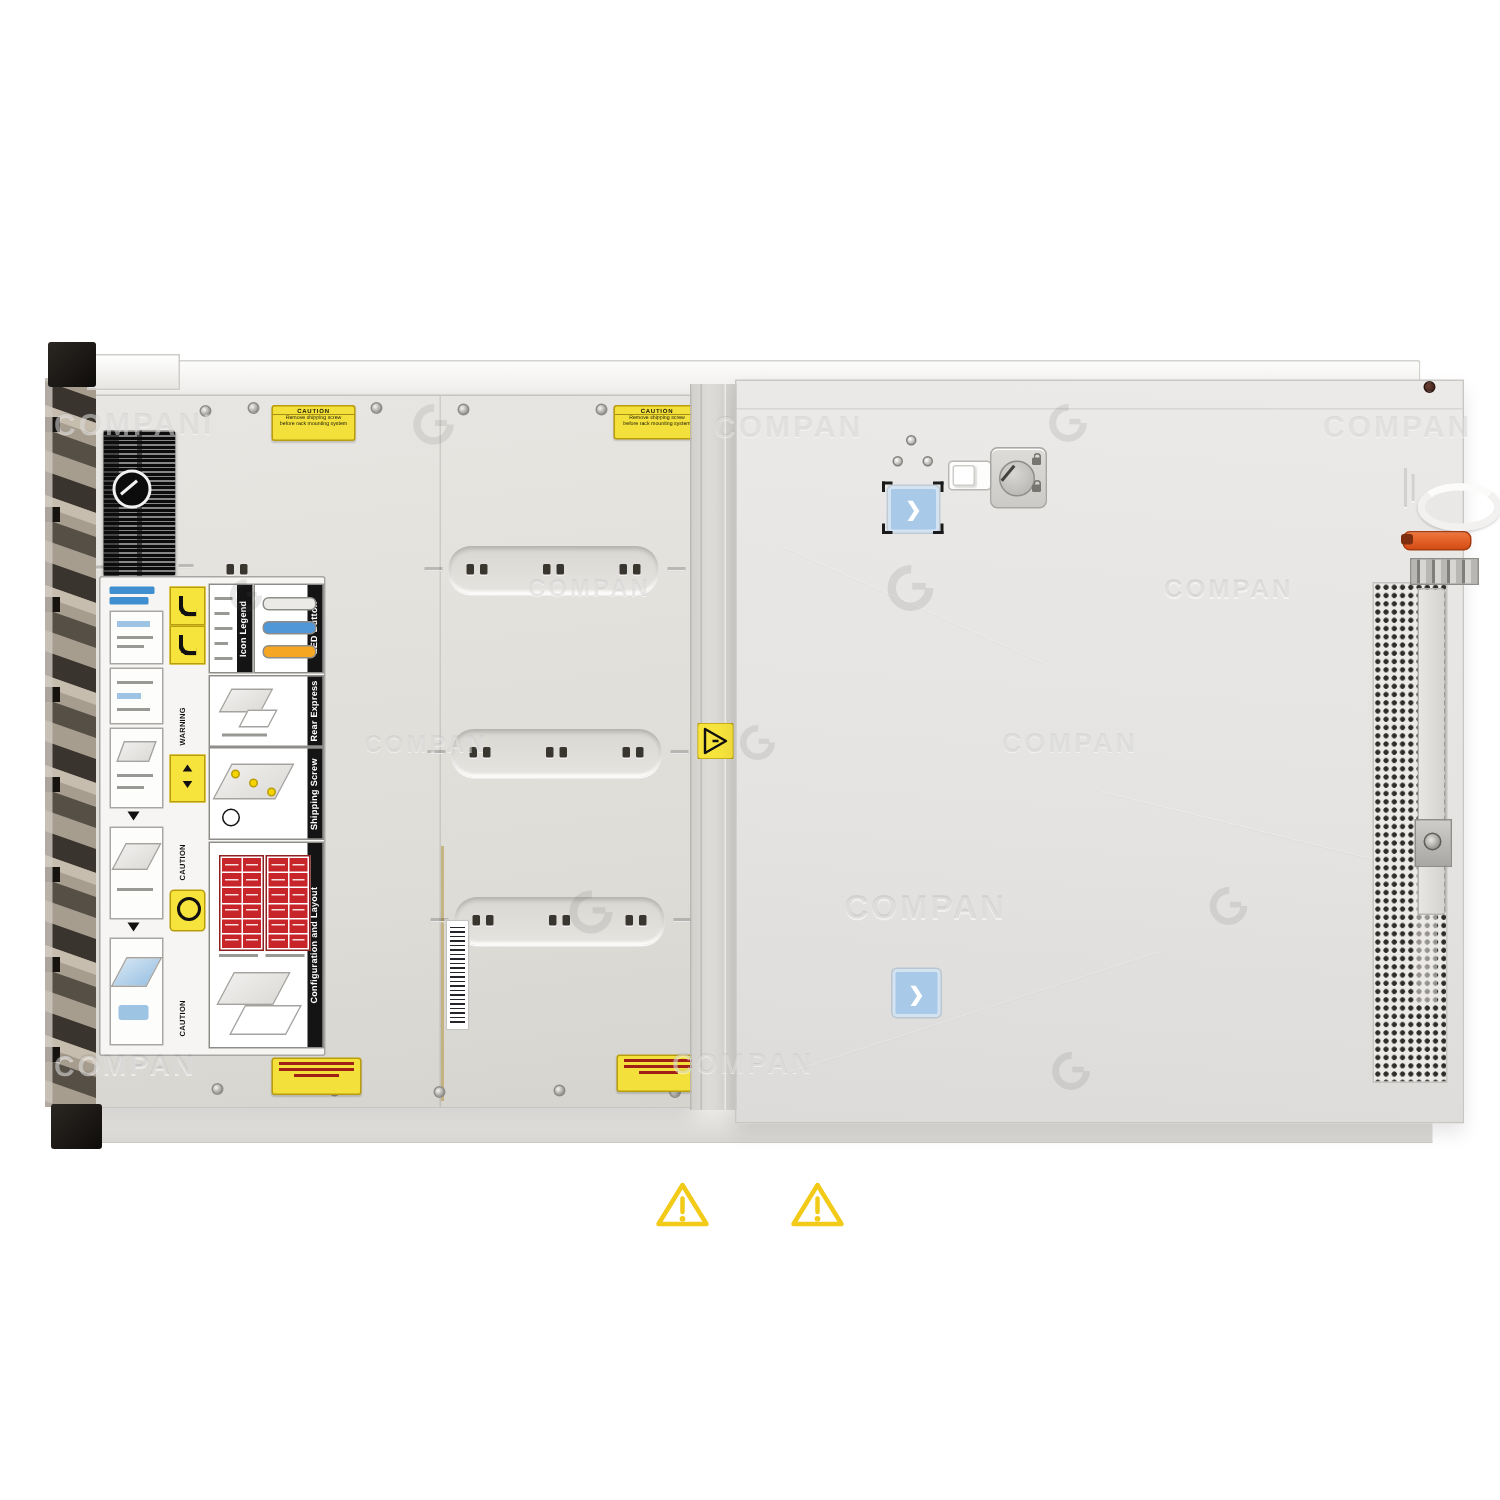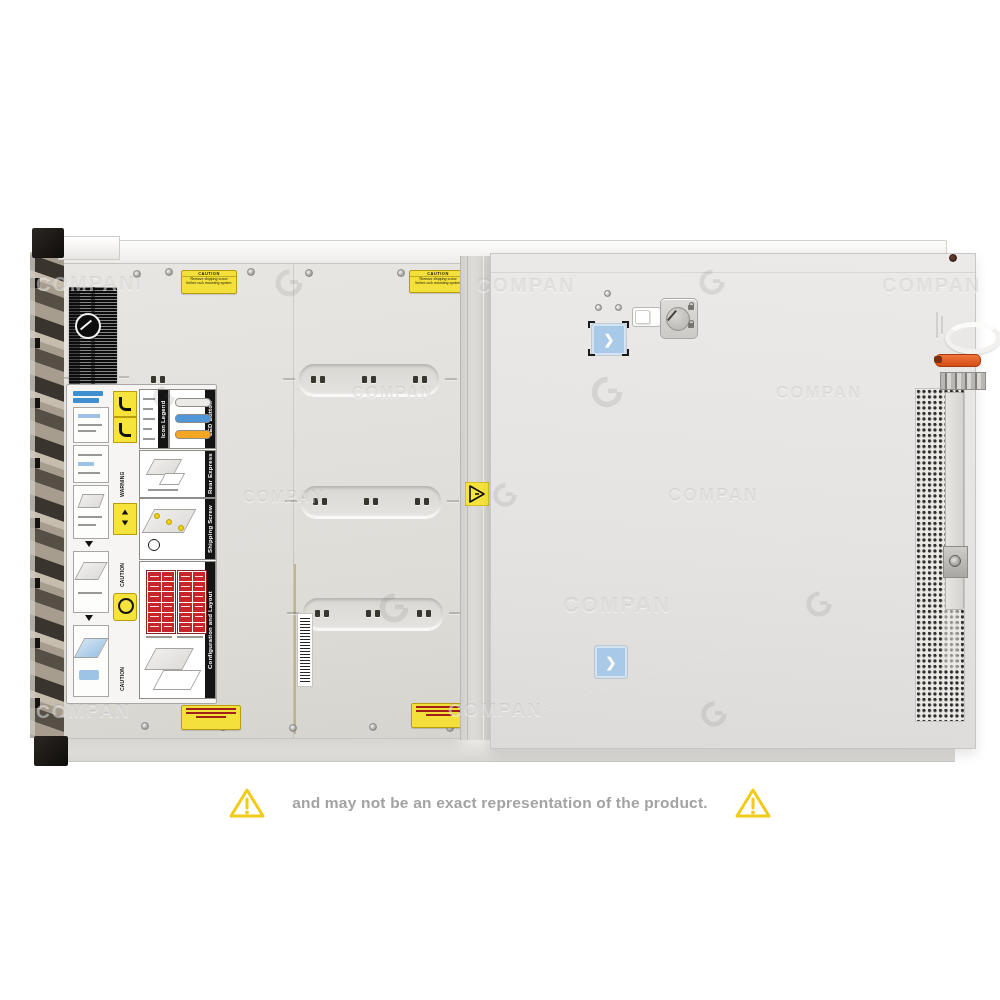--- a/index.html
+++ b/index.html
@@ -512,21 +512,20 @@
     </svg>
 
   <div id="disclaimer" class="abs">
     <div class="row">
       <svg class="tri" viewBox="0 0 38 34">
         <path d="M19 4 L35 30 H3 Z" fill="none" stroke="#f2ca18" stroke-width="3" stroke-linejoin="round"></path>
         <line x1="19" y1="13" x2="19" y2="22" stroke="#f2ca18" stroke-width="3" stroke-linecap="round"></line>
         <circle cx="19" cy="26.5" r="1.9" fill="#f2ca18"></circle>
       </svg>
       <div class="txt">
-        <div>and may not be an exact representation of the product.</div>
       </div>
       <svg class="tri" viewBox="0 0 38 34">
         <path d="M19 4 L35 30 H3 Z" fill="none" stroke="#f2ca18" stroke-width="3" stroke-linejoin="round"></path>
         <line x1="19" y1="13" x2="19" y2="22" stroke="#f2ca18" stroke-width="3" stroke-linecap="round"></line>
         <circle cx="19" cy="26.5" r="1.9" fill="#f2ca18"></circle>
       </svg>
     </div>
   </div>
 
 </div>

